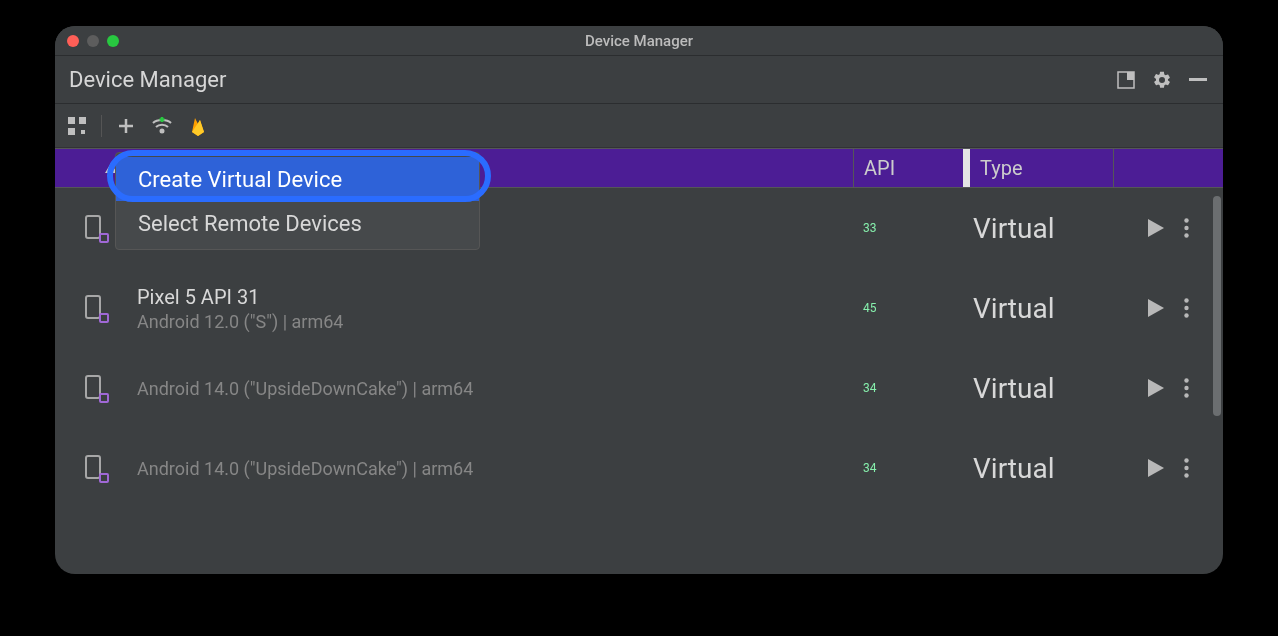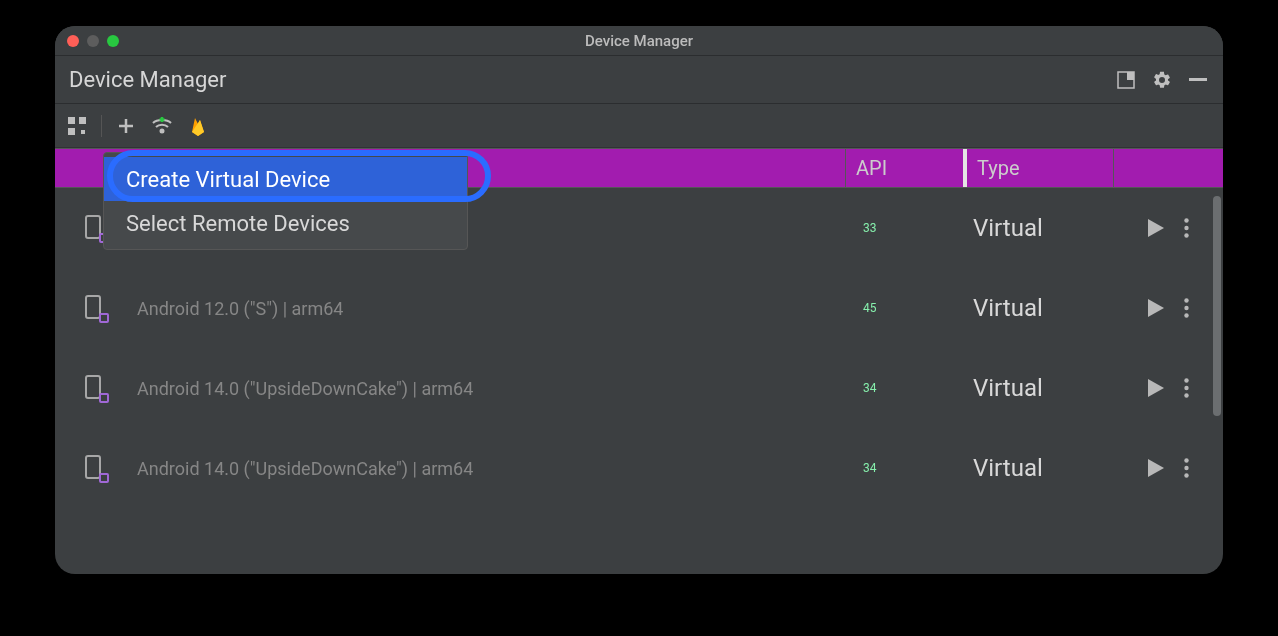--- a/index.html
+++ b/index.html
@@ -100,32 +100,32 @@
       color: #bfbfbf;
       cursor: pointer;
     }
     .toolbar-sep {
       width: 1px;
       height: 22px;
       background: #555;
     }
     .table-header {
       height: 40px;
-      background: #a21caf;
+      background: #4c1d95;
       display: flex;
       align-items: center;
       border-bottom: 1px solid #555658;
       border-top: 1px solid #555658;
       color: #ccc;
       font-size: 20px;
     }
     .col-sort   { width: 70px; text-align: center; padding-left: 50px; }
     .col-device { flex: 1; padding-left: 12px; }
     .col-api    { width: 110px; border-left: 1px solid #555658; padding-left: 10px; height: 100%; display:flex; align-items:center; }
-    .col-type   { width: 150px; border-left: 4px solid #e5e5e5; padding-left: 10px; height: 100%; display:flex; align-items:center;margin-left:8px; }
+    .col-type   { width: 150px; border-left: 7px solid #e5e5e5; padding-left: 10px; height: 100%; display:flex; align-items:center; }
     .col-act    { width: 110px; border-left: 1px solid #555658; height: 100%; }
     .device-list {
        overflow-y: auto;
        position: relative;
     }
     .device-row {
       height: 80px;
       display: flex;
       align-items: center;
       color: #b8b8b8;
@@ -161,21 +161,21 @@
     .device-name {
       color: #d8d8d8;
       font-size: 20px;
       margin-bottom: 2px;
     }
     .device-sub {
       color: #868686;
       font-size: 18px;
     }
     .device-api  { width: 110px; color:#86efac; font-size: 12px; padding-left: 10px; }
-    .device-type { width: 150px; color:#d8d8d8; font-size: 24px; padding-left: 10px; }
+    .device-type { width: 150px; color:#d8d8d8; font-size: 28px; padding-left: 10px; }
     .device-actions {
       width: 110px;
       display: flex;
       align-items: center;
       justify-content: center;
       gap: 20px;
     }
     .play-icon, .more-icon {
       color: #b8b8b8;
       cursor: pointer;
@@ -186,21 +186,21 @@
       top: 170px;
       width: 8px;
       height: 220px;
       background: #6b6e70;
       border-radius: 4px;
     }
     
     .dropdown {
       position: absolute;
       top: 126px;
-      left: 48px;
+      left: 60px;
       width: 365px;
       background: #46494b;
       border: 1px solid #565656;
       border-radius: 4px;
       z-index: 10;
       padding: 4px 0;
     }
     .dropdown-item {
       height: 44px;
       display: flex;
@@ -340,20 +340,21 @@
     </div>
 
     <div class="device-row">
       <div class="device-icon-cell">
         <div class="device-icon">
             <div class="phone"></div>
             <div class="badge"></div>
           </div>
       </div>
       <div class="device-info">
+        <div class="device-name">Pixel 5 API 31</div>
         <div class="device-sub">Android 12.0 ("S") | arm64</div>
       </div>
       <div class="device-api">45</div>
       <div class="device-type">Virtual</div>
       <div class="device-actions">
         <span class="play-icon">
             <svg width="16" height="18" viewBox="0 0 16 18" fill="currentColor">
               <path d="M0 0 L16 9 L0 18 Z"></path>
             </svg>
           </span>

